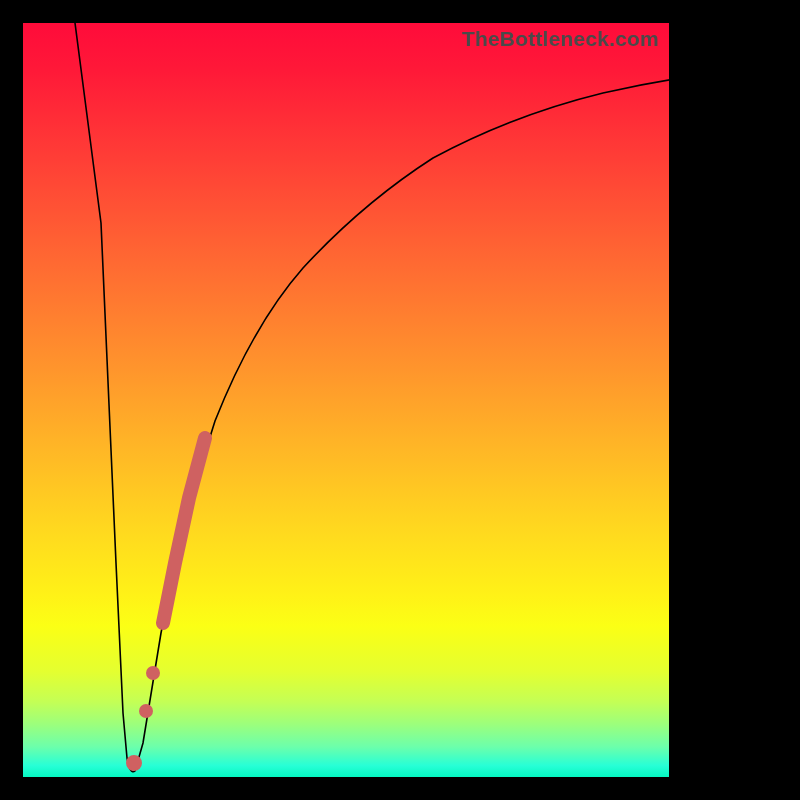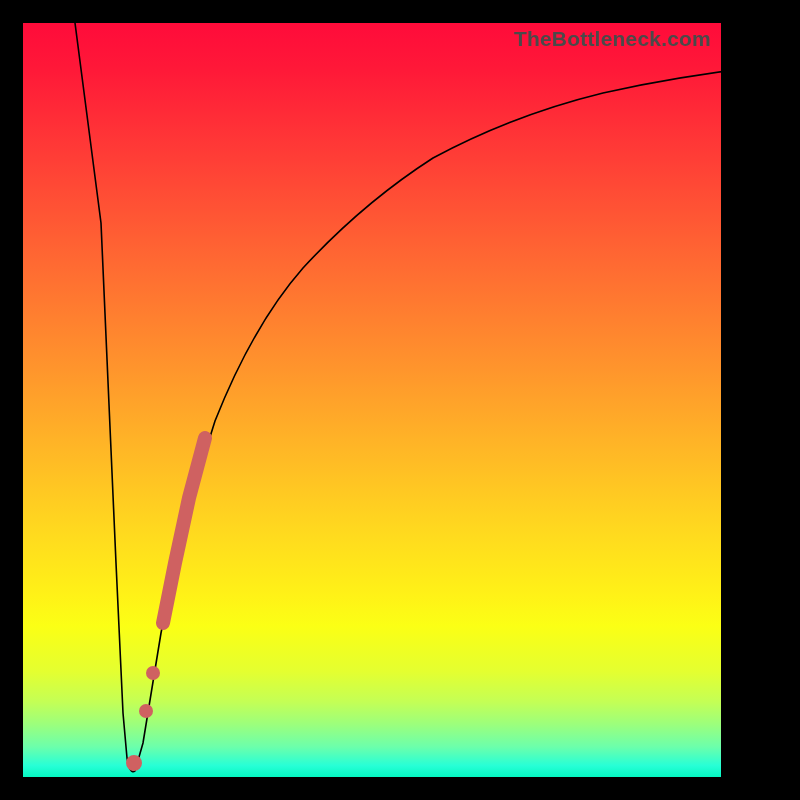--- a/index.html
+++ b/index.html
@@ -14,21 +14,21 @@
   .outer {
     position: relative;
     width: 800px;
     height: 800px;
     background: #000;
   }
   .plot {
     position: absolute;
     left: 23px;
     top: 23px;
-    width: 698px;
+    width: 646px;
     height: 754px;
     background: linear-gradient(to bottom,
       #ff0b3a 0%,
       #ff1838 6%,
       #ff3e36 18%,
       #ff6a32 32%,
       #ff8f2d 44%,
       #ffb227 55%,
       #ffd81f 67%,
       #fff217 76%,

